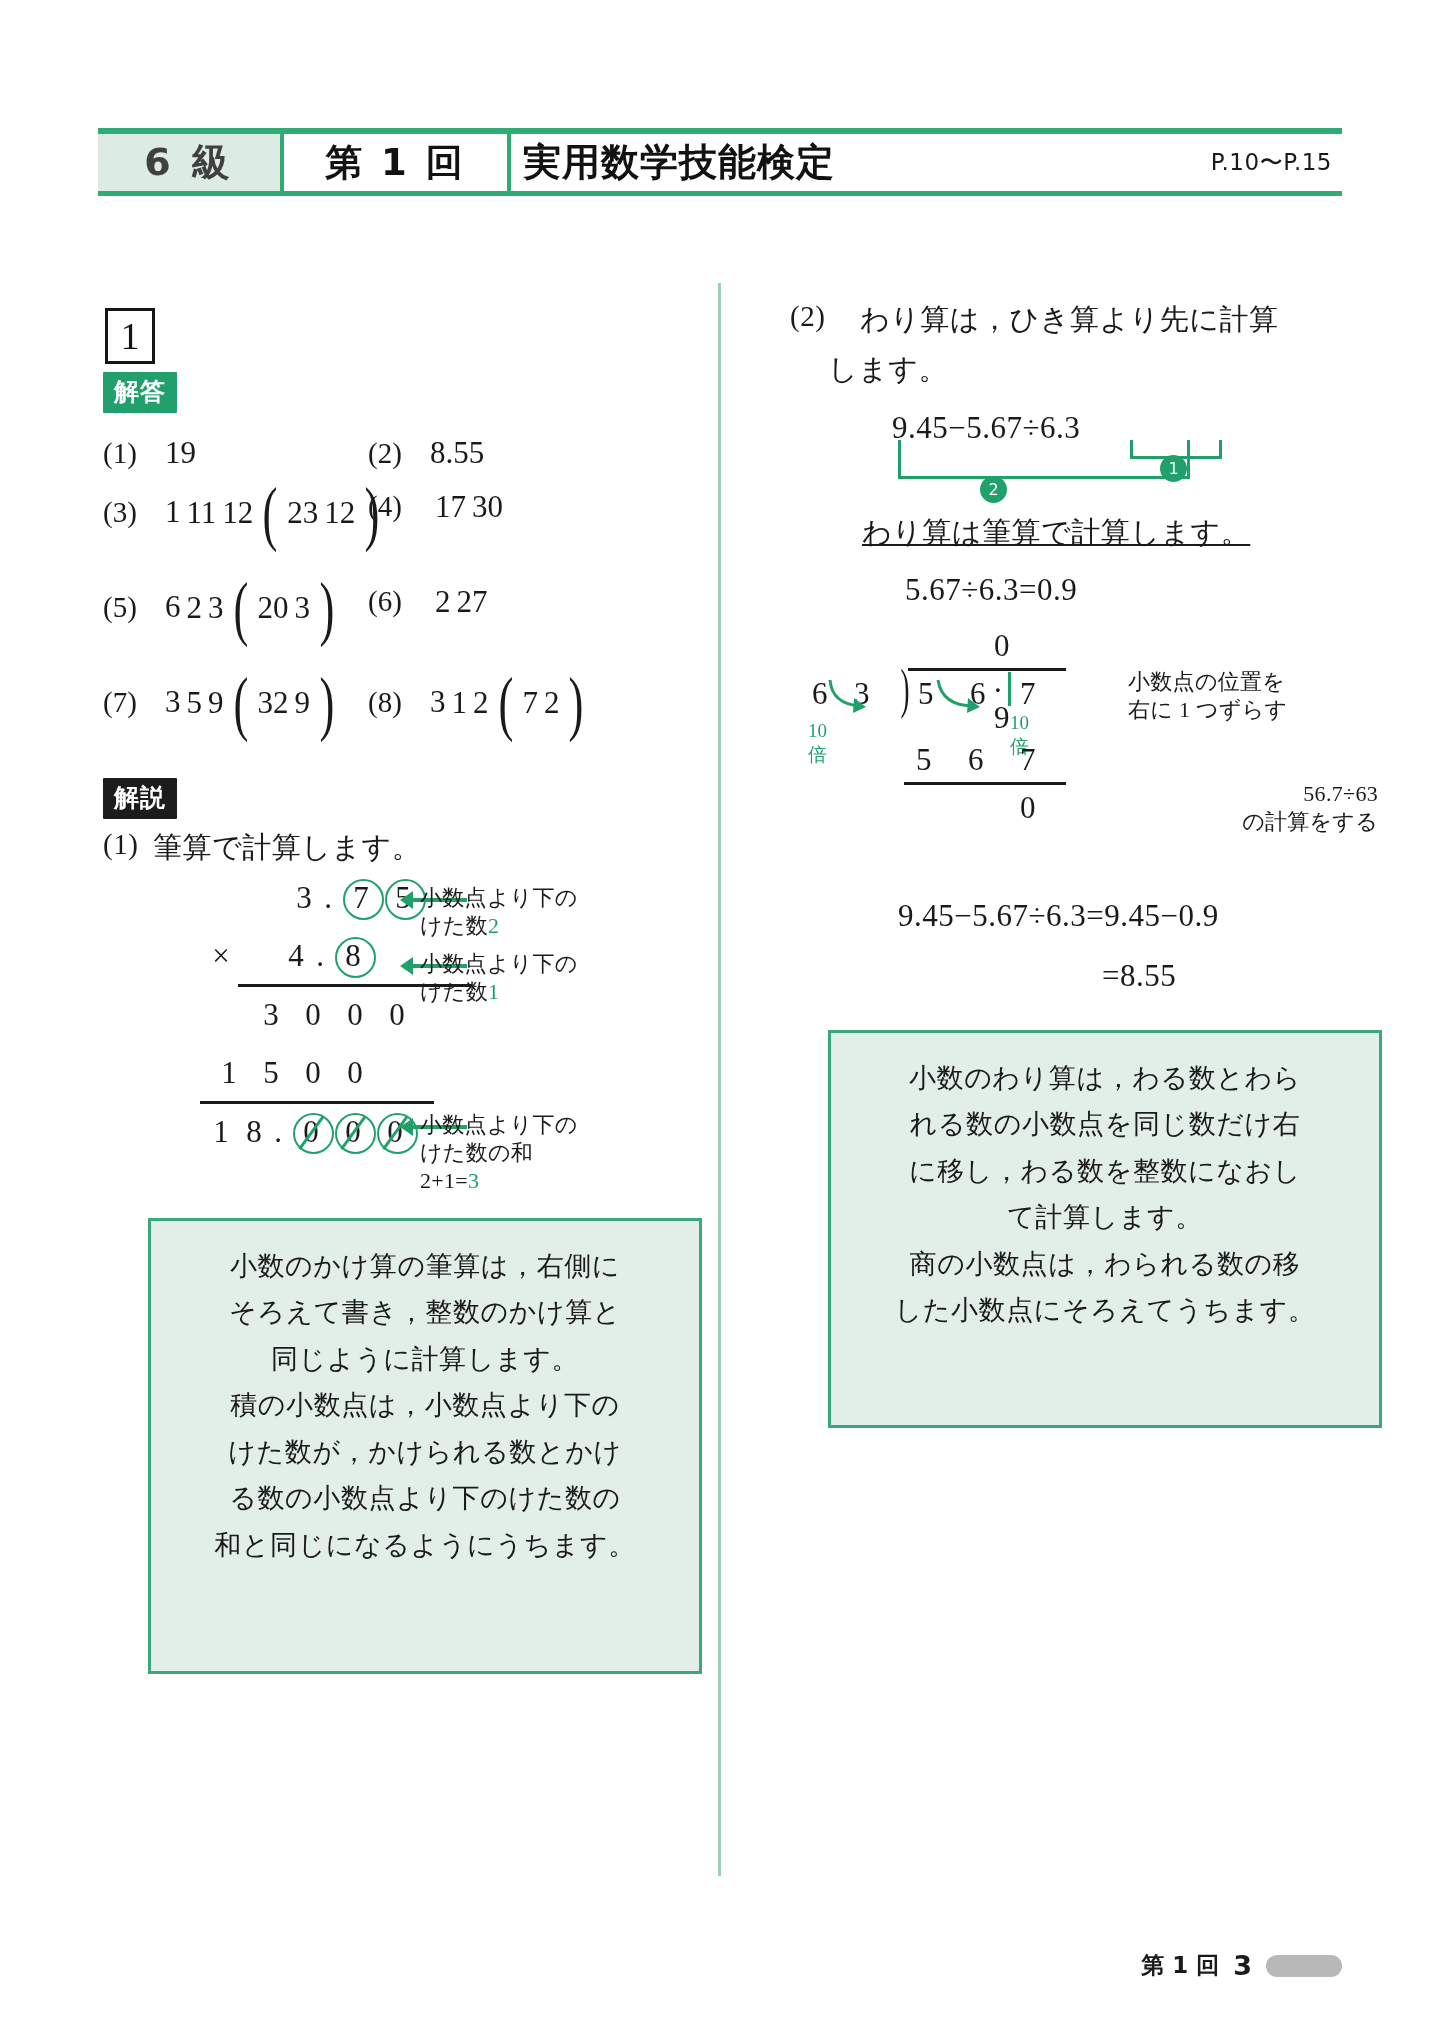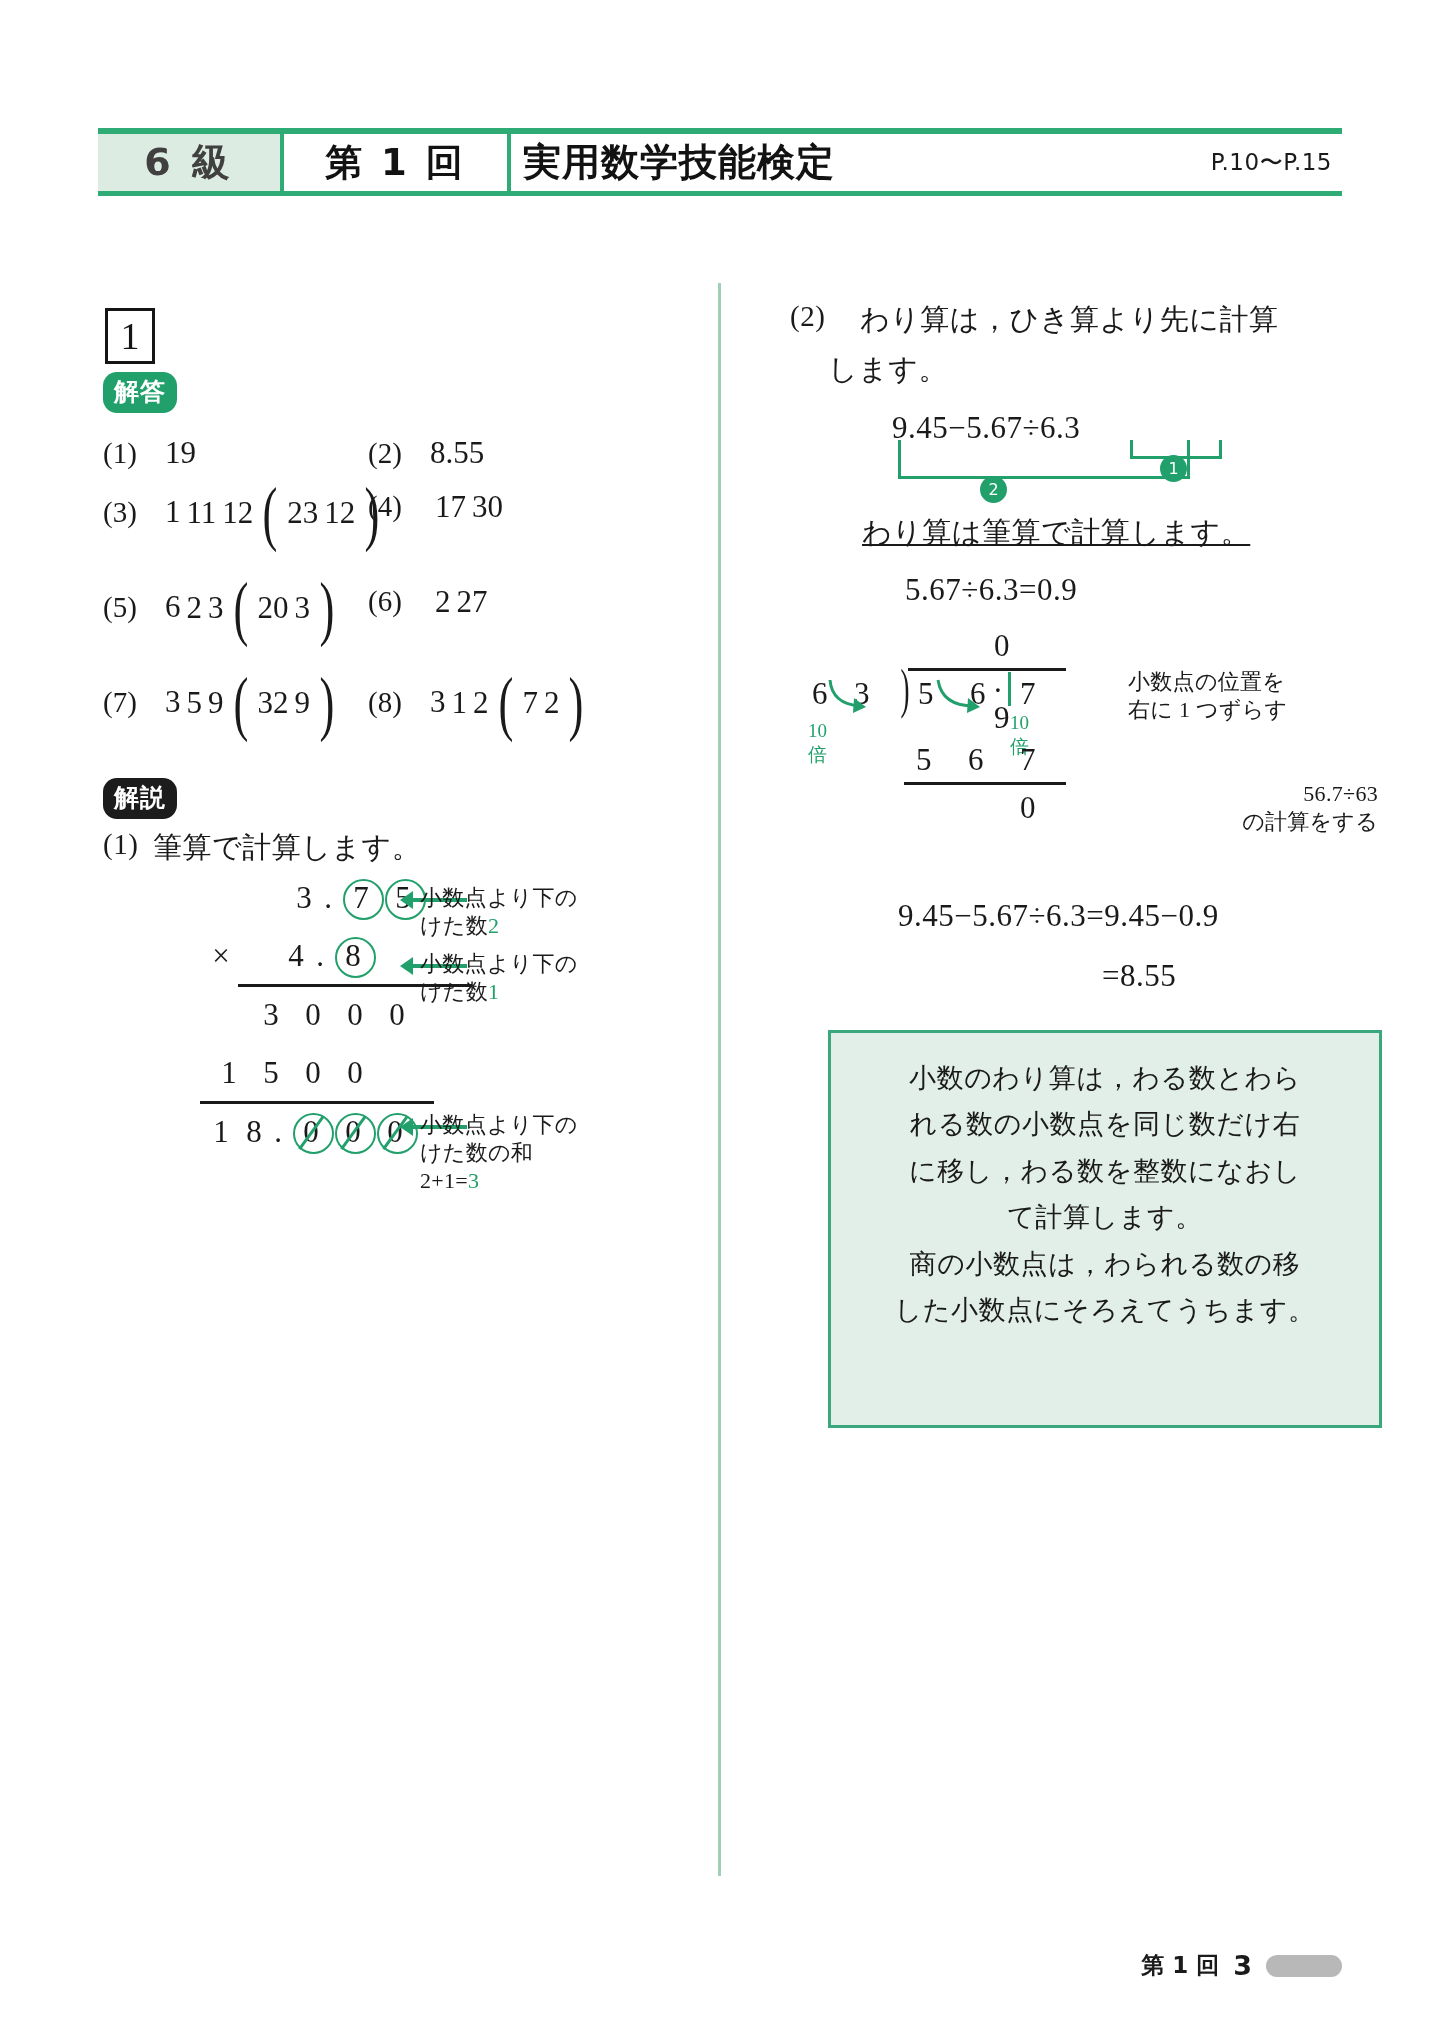--- a/index.html
+++ b/index.html
@@ -128,21 +128,21 @@
   .tag {
     position: absolute;
     display: inline-flex;
     align-items: center;
     justify-content: center;
     font-family: "DejaVu Sans", sans-serif;
     font-weight: bold;
     font-size: 25px;
     letter-spacing: 1px;
     color: #ffffff;
-    border-radius: 14px;
+    border-radius: 1px;
     padding: 3px 11px 5px 11px;
   }
   .tag.kaitou { left: 103px; top: 372px; background: #22a06b; }
   .tag.kaisetsu { left: 103px; top: 778px; background: #1c1c1c; }
 
   
   .ans-row { position: absolute; display: flex; align-items: center; }
   .ans-label {
     font-family: "Liberation Serif", serif;
     font-size: 29px;
@@ -539,20 +539,29 @@
   <div class="arrow" style="left:400px; top:1127px; width:70px;">
     <span class="head"></span>
     <span class="shaft" style="width:58px;"></span>
   </div>
   <div class="arrow-note" style="left:420px; top:1111px; width:250px;">
     <div>小数点より下の</div>
     <div>けた数の和</div>
     <div><span>2+1=</span><span class="green">3</span></div>
   </div>
 
+  <div class="info-box" style="left:148px; top:1218px; width:496px; height:406px; padding:22px 26px;">
+    <p>小数のかけ算の筆算は，右側に</p>
+    <p>そろえて書き，整数のかけ算と</p>
+    <p>同じように計算します。</p>
+    <p>積の小数点は，小数点より下の</p>
+    <p>けた数が，かけられる数とかけ</p>
+    <p>る数の小数点より下のけた数の</p>
+    <p>和と同じになるようにうちます。</p>
+  </div>
 
   <div class="exp-text" style="left:790px; top:300px;">(2)</div>
   <div class="exp-text" style="left:860px; top:300px;">わり算は，ひき算より先に計算</div>
   <div class="exp-text" style="left:828px; top:350px;">します。</div>
 
   <div class="exp-text" style="left:892px; top:410px; font-size:31px;">9.45−5.67÷6.3</div>
 
   <div class="bracket" style="left:1130px; top:440px; width:86px; height:16px;"></div>
   <div class="order-badge" style="left:1160px; top:455px;">1</div>
   <div class="bracket" style="left:898px; top:440px; width:286px; height:36px;"></div>

